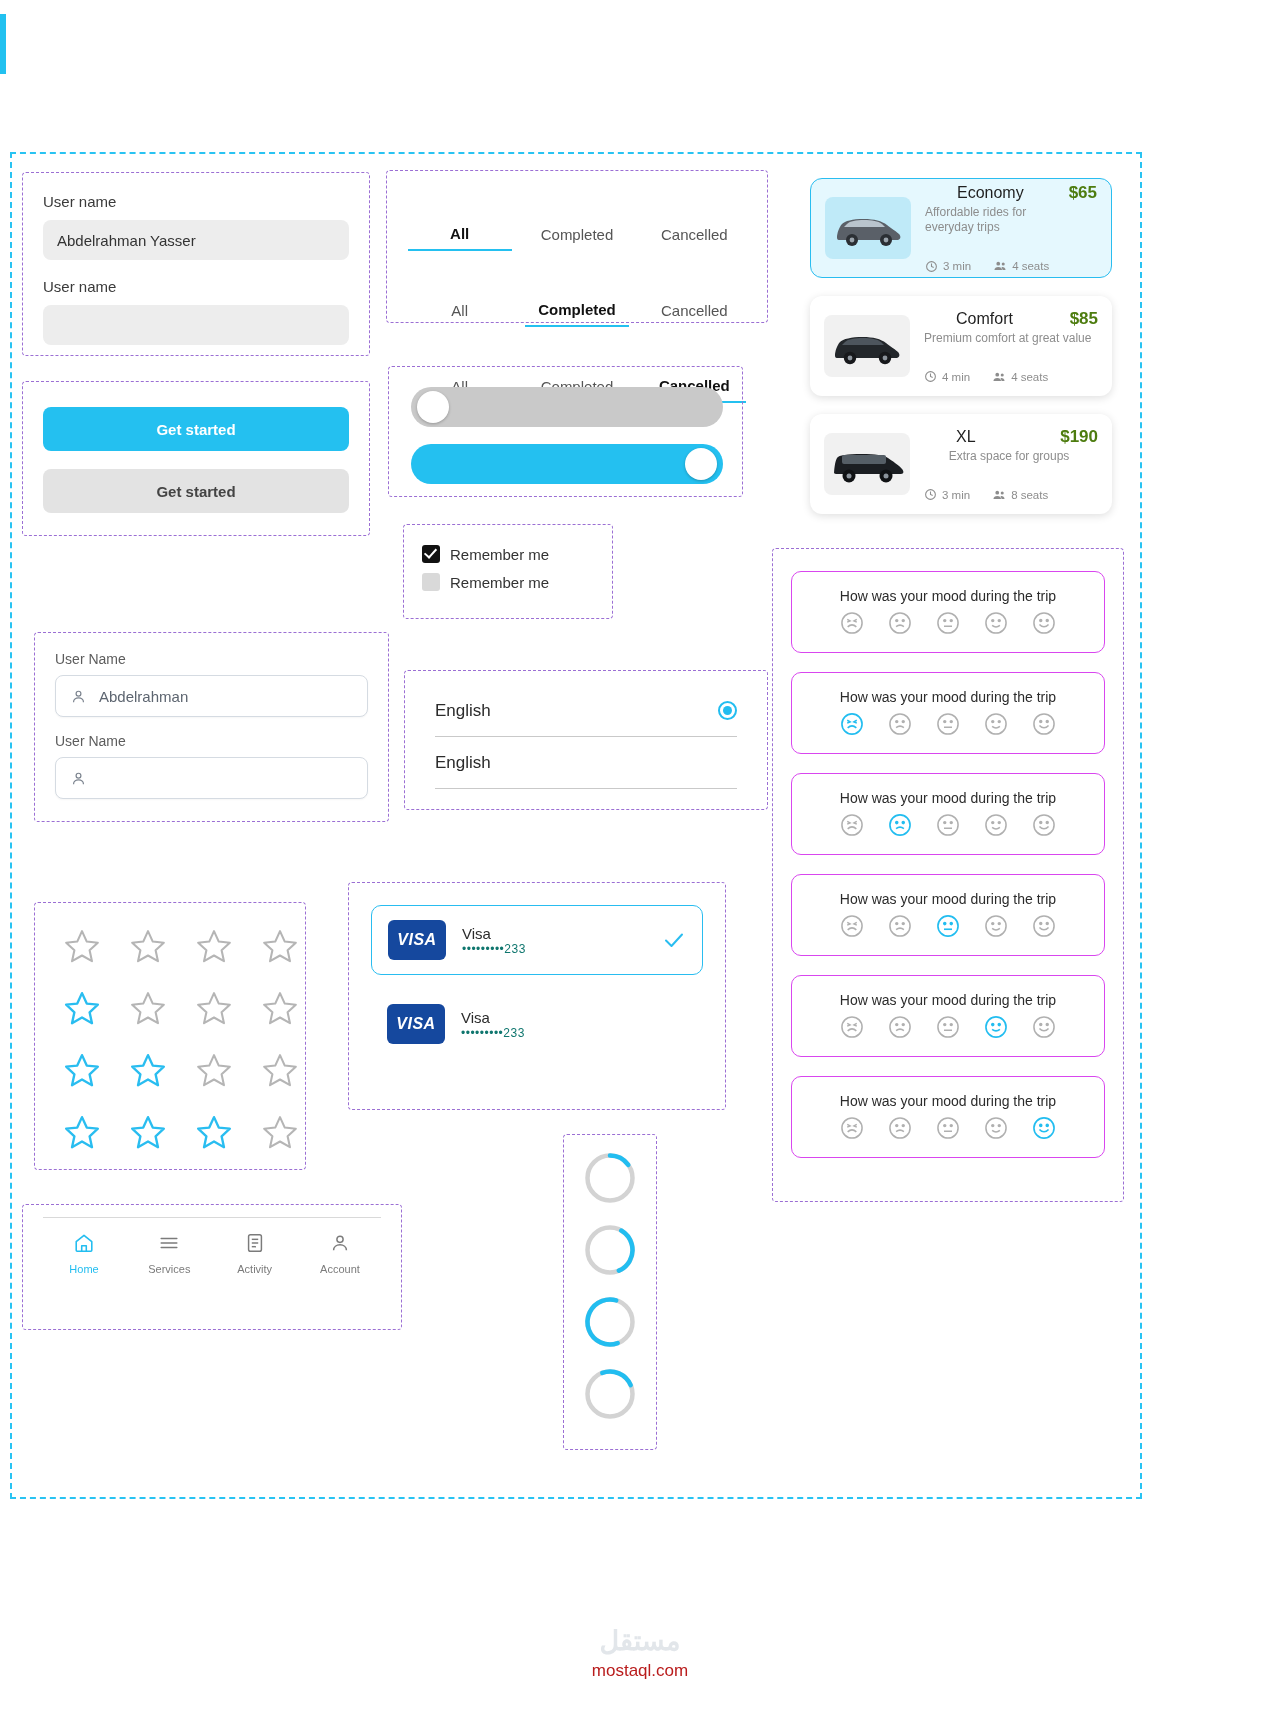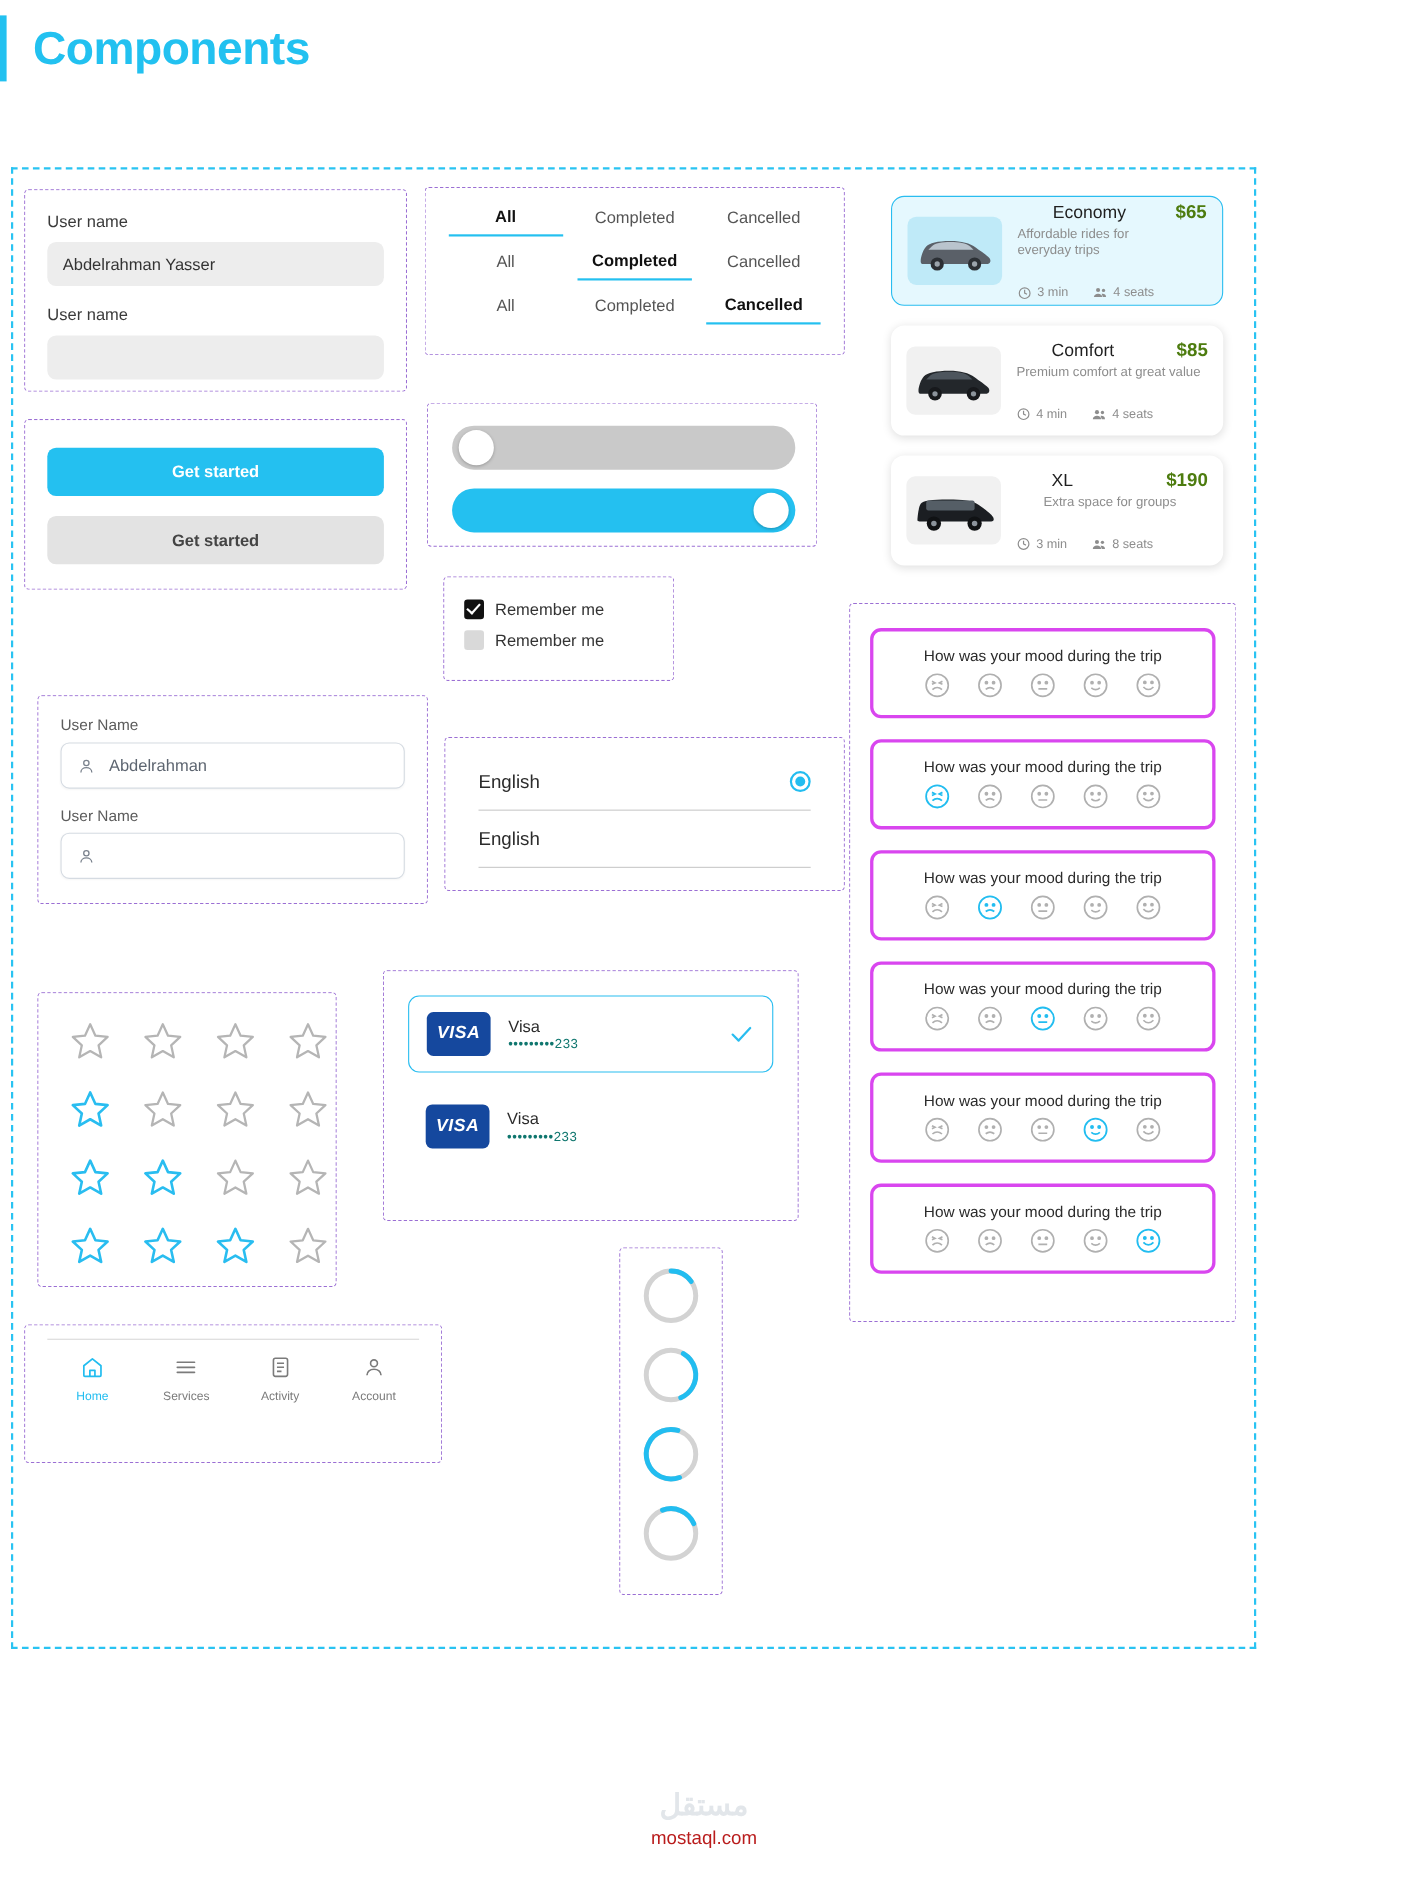--- a/index.html
+++ b/index.html
@@ -50,21 +50,21 @@
     font-size:15px; font-weight:bold; cursor:pointer; border:none;
     font-family:"Liberation Sans", sans-serif;
   }
   .btn-primary { background:#24c0f0; color:#ffffff; }
   .btn-secondary { background:#e3e3e3; color:#444; }
 
   
   .tabrow { display:flex; align-items:center; }
   .tab {
     font-size:15px; color:#555; text-align:center;
-    padding-bottom:7px; width:104px; cursor:pointer;
+    padding-bottom:7px; width:104px; cursor:pointer;margin-top:36px;
   }
   .tab.active { color:#111; font-weight:bold; border-bottom:2.5px solid #24c0f0; }
 
   
   .toggle {
     width:312px; height:40px; border-radius:20px; position:relative;
     cursor:pointer;
   }
   .toggle .knob {
     position:absolute; top:4px; width:32px; height:32px;
@@ -150,21 +150,21 @@
   .ride-info { flex:1; }
   .ride-top { display:flex; justify-content:space-between; align-items:baseline; }
   .ride-name { font-size:16px; color:#1f1f1f;margin-left:32px; }
   .ride-price { font-size:17px; font-weight:bold; color:#4d7c0f; }
   .ride-desc { font-size:12px; color:#8d8d8d; line-height:1.25; margin-top:2px; max-width:150px; }
   .ride-meta { display:flex; gap:22px; margin-top:24px; font-size:11.5px; color:#8d8d8d; align-items:center; }
   .meta-item { display:flex; align-items:center; gap:5px; }
 
   
   .mood-card {
-    height:82px; border:3px solid #d946ef; border-radius:10px;
+    height:82px; border:1px solid #d946ef; border-radius:10px;
     background:#fff; display:flex; flex-direction:column;
     align-items:center; justify-content:center; gap:6px;
   }
   .mood-q { font-size:14px; color:#2b2b2b; }
   .mood-faces { display:flex; gap:22px; }
 
   
   .spin-wrap { display:flex; flex-direction:column; align-items:center; gap:18px; }
 
   
@@ -173,21 +173,20 @@
     display:flex; flex-direction:column; align-items:center; gap:4px;
   }
   .footer-ar { font-size:27px; color:#e2e6ea; font-weight:bold; letter-spacing:1px; }
   .footer-en { font-size:17px; color:#b91c1c; }
 </style>
 </head>
 <body>
 
 <div class="title-wrap">
   <div class="title-bar"></div>
-  <div class="title-text">Components</div>
 </div>
 
 <div class="canvas"></div>
 
 <div class="grp" style="left:22px; top:172px; width:348px; height:184px;">
   <div style="padding:20px;">
     <div class="lbl">User name</div>
     <div class="filled-input" style="margin-top:10px;">Abdelrahman Yasser</div>
     <div class="lbl" style="margin-top:18px;">User name</div>
     <div class="filled-input" style="margin-top:10px;"></div>

